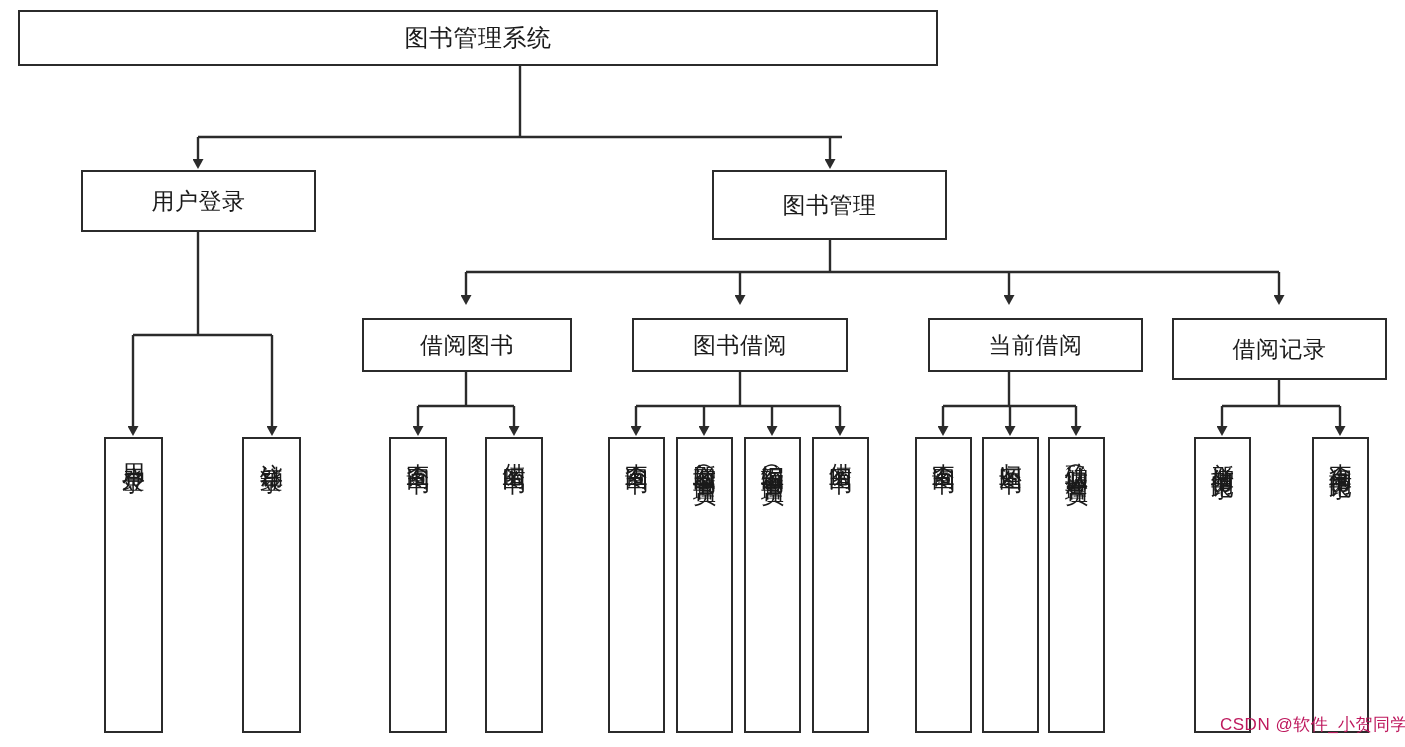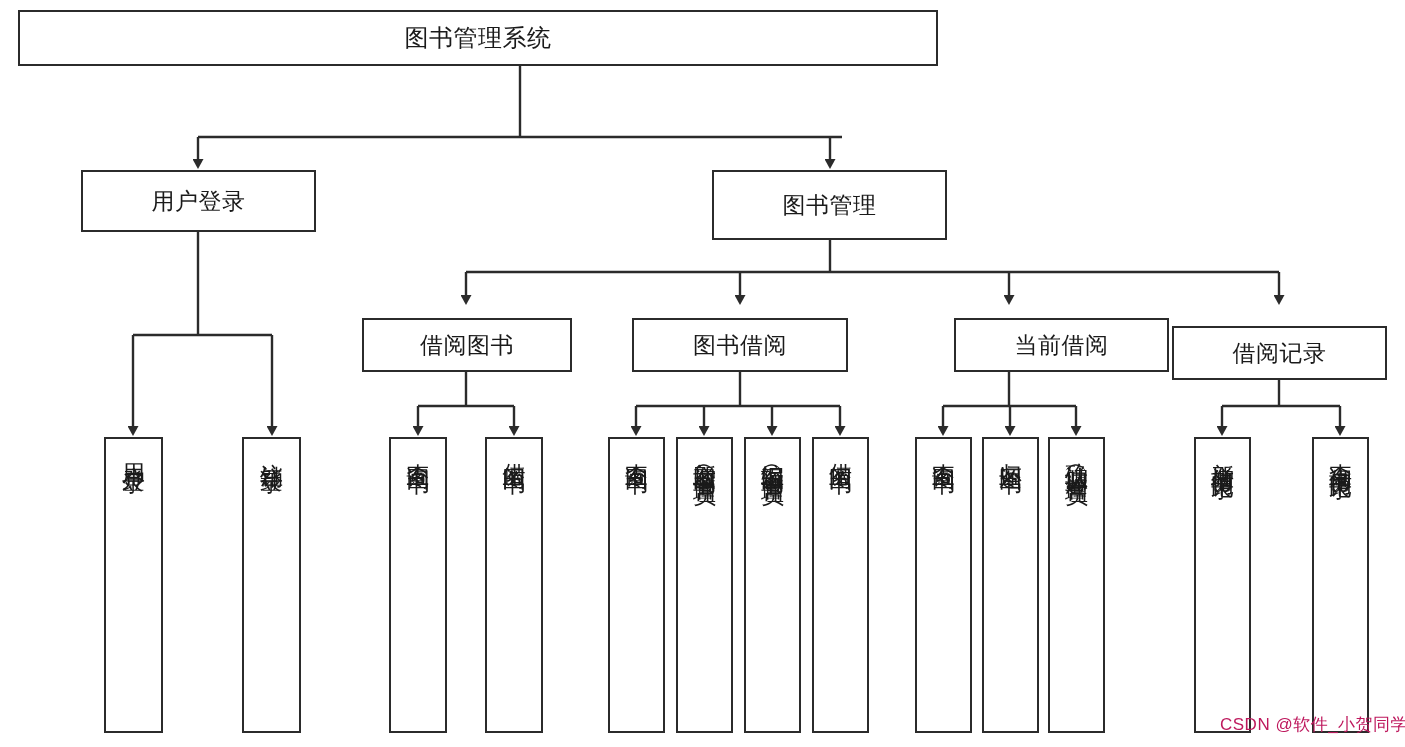--- a/index.html
+++ b/index.html
@@ -140,24 +140,24 @@
   <div class="node horiz" style="left:712px; top:170px; width:235px; height:70px;">
     <span class="node-label">图书管理</span>
   </div>
 
   <div class="node horiz" style="left:362px; top:318px; width:210px; height:54px;">
     <span class="node-label">借阅图书</span>
   </div>
   <div class="node horiz" style="left:632px; top:318px; width:216px; height:54px;align-items:center;">
     <span class="node-label">图书借阅</span>
   </div>
-  <div class="node horiz" style="left:954px; top:318px; width:215px; height:54px;">
+  <div class="node horiz" style="left:928px; top:318px; width:215px; height:54px;">
     <span class="node-label">当前借阅</span>
   </div>
-  <div class="node horiz" style="left:1172px; top:326px; width:215px; height:54px;">
+  <div class="node horiz" style="left:1172px; top:318px; width:215px; height:62px;">
     <span class="node-label">借阅记录</span>
   </div>
 
   <div class="node vert" style="left:104px; top:437px; width:59px; height:296px;">
     <span class="node-label">用户登录</span>
   </div>
   <div class="node vert" style="left:242px; top:437px; width:59px; height:296px;">
     <span class="node-label">注销登录</span>
   </div>
 

